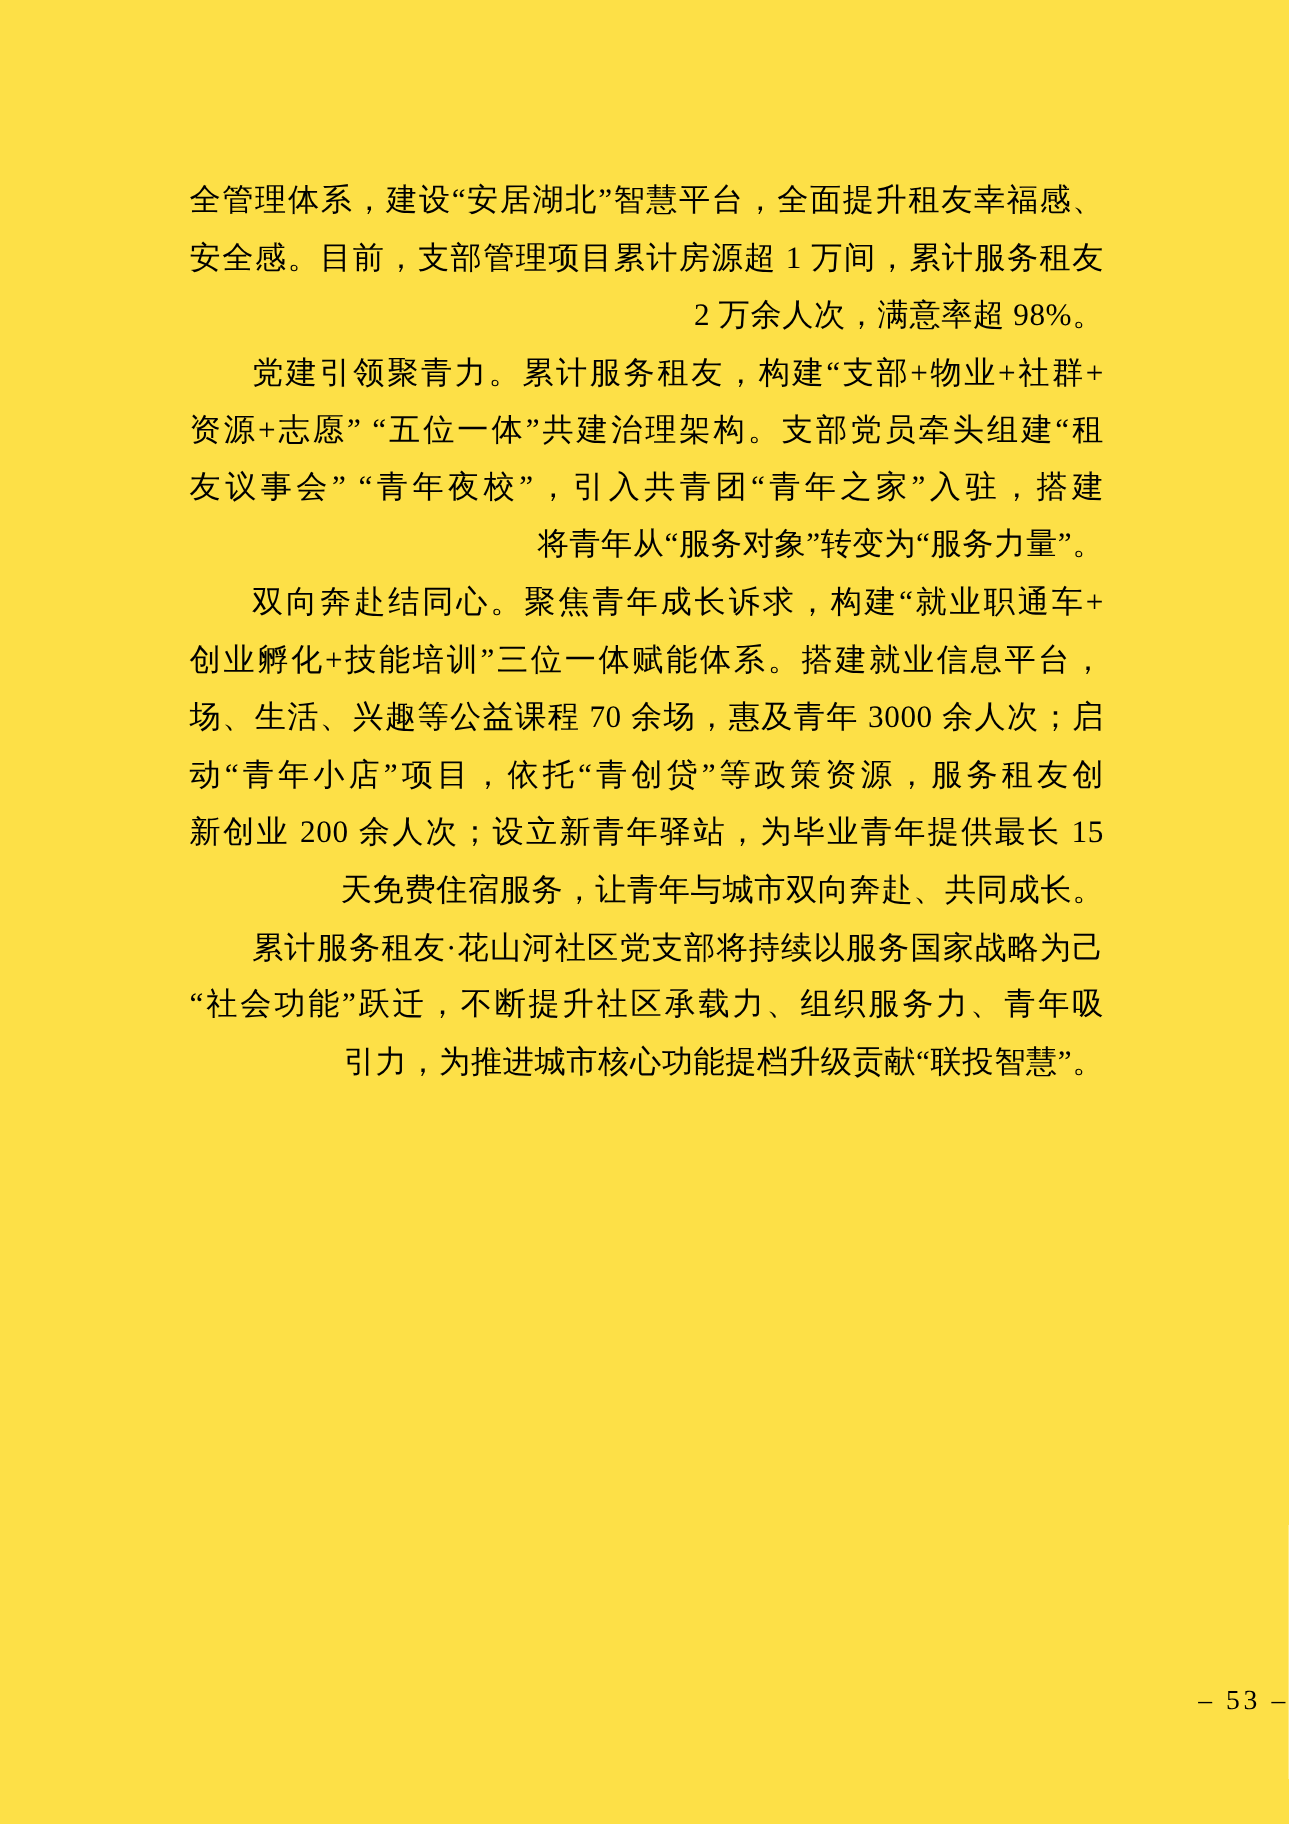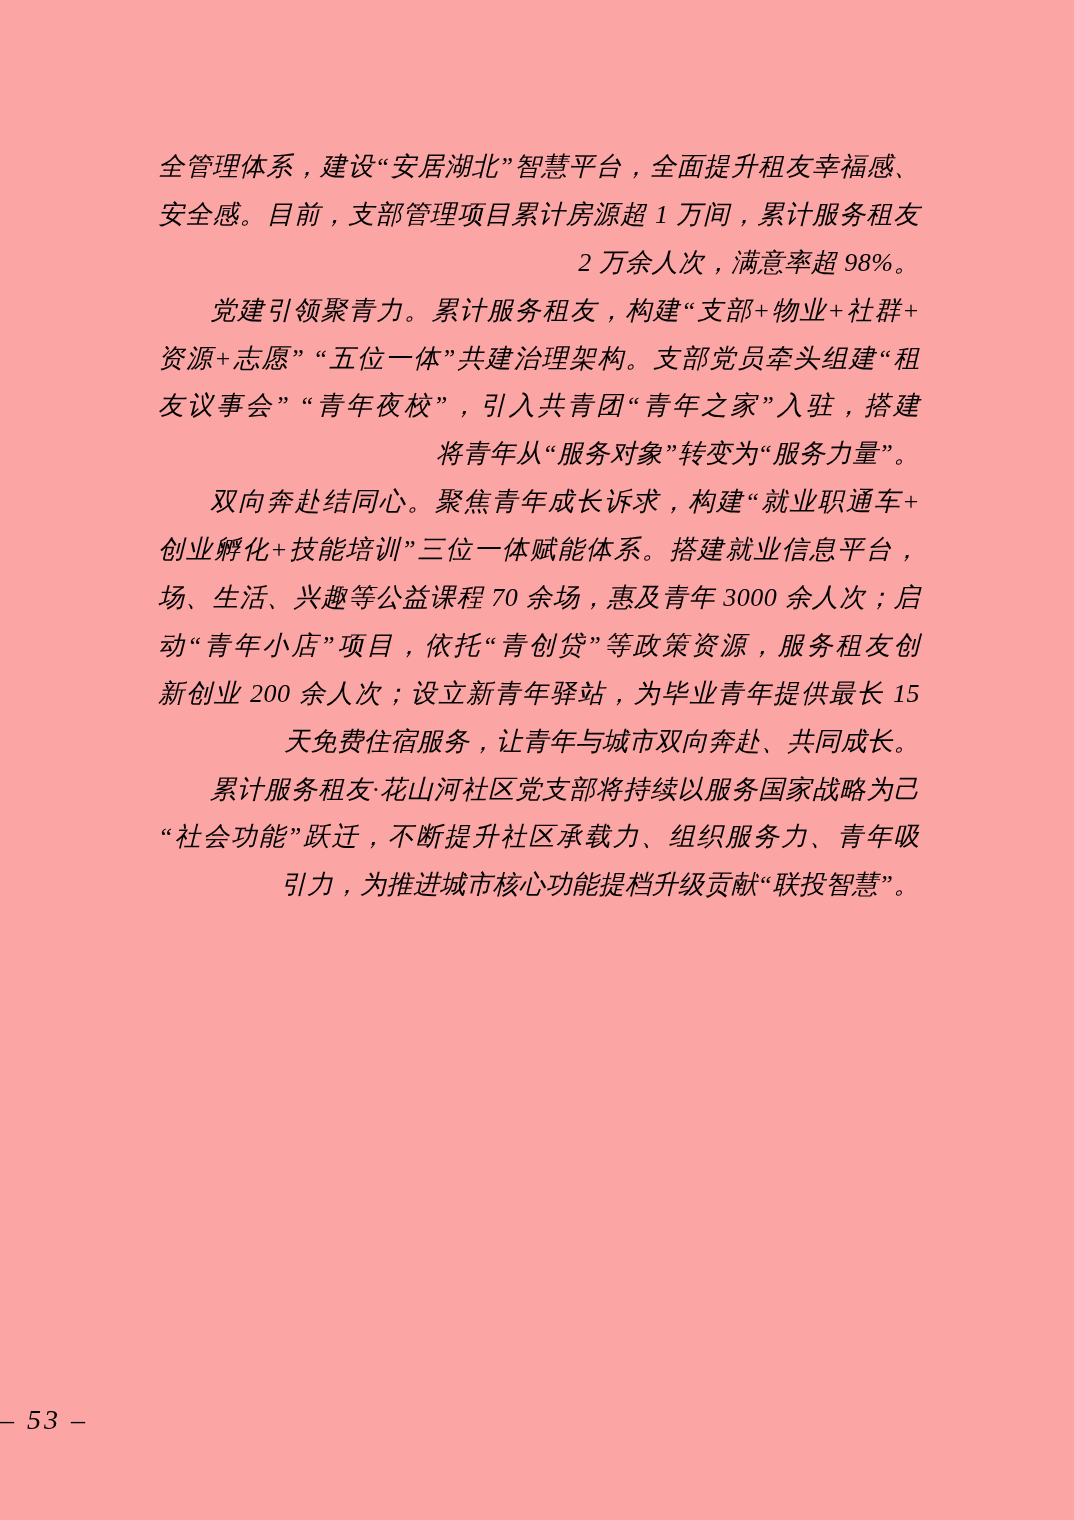--- a/index.html
+++ b/index.html
@@ -4,25 +4,24 @@
 <style>
   html, body {
     margin: 0;
     padding: 0;
     background: #ffffff;
   }
   .page {
     position: relative;
     width: 1074px;
     height: 1520px;
-    background: #fca5a5;
+    background: #fde047;
     overflow: hidden;
     font-family: "Liberation Serif", serif;
     color: #000000;
-    font-style: italic;
   }
   .content {
     position: absolute;
     left: 158px;
     top: 143px;
     width: 762px;
   }
   .line {
     font-size: 26px;
     line-height: 47.9px;
@@ -39,22 +38,22 @@
     text-align: right;
   }
   .line.indent {
     text-indent: 52px;
   }
   .pagenum {
     position: absolute;
     top: 1404px;
     left: 0;
     width: 100%;
-    text-align: left;
-    font-size: 28px;
+    text-align: right;
+    font-size: 23px;
     letter-spacing: 3px;
     color: #000000;
   }
 </style>
 </head>
 <body>
 
 <div class="page">
   <div class="content">
 

